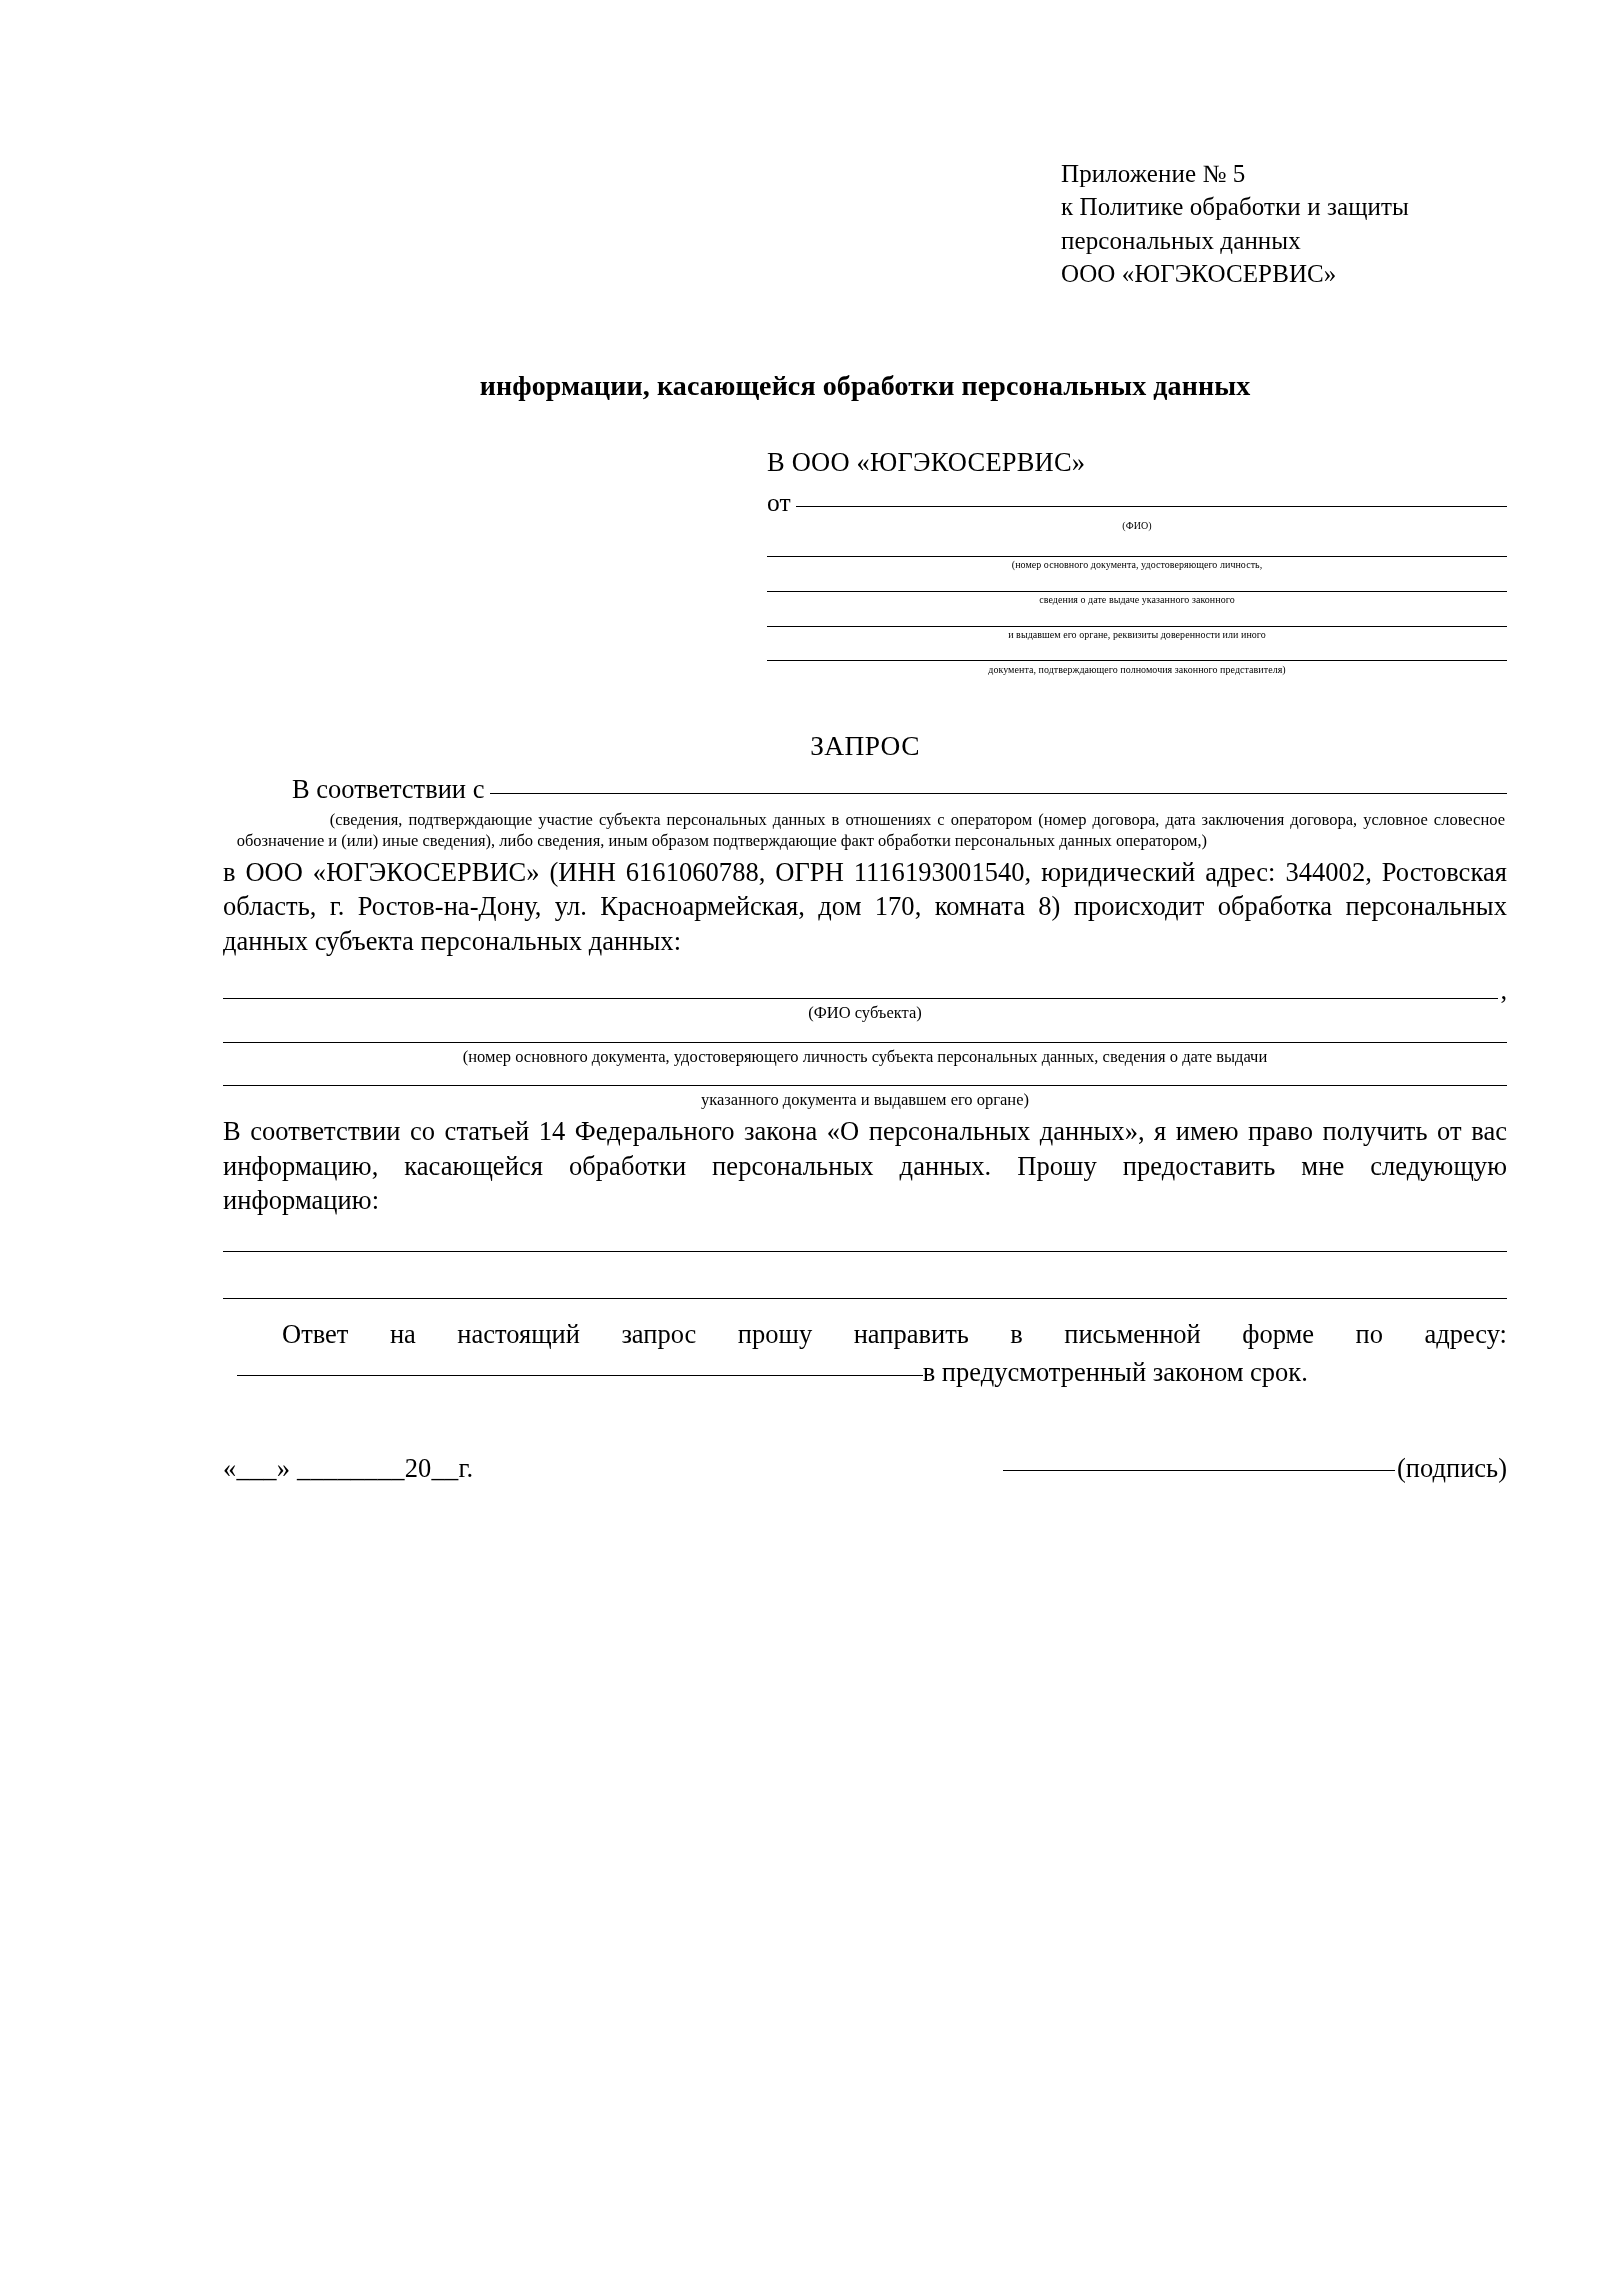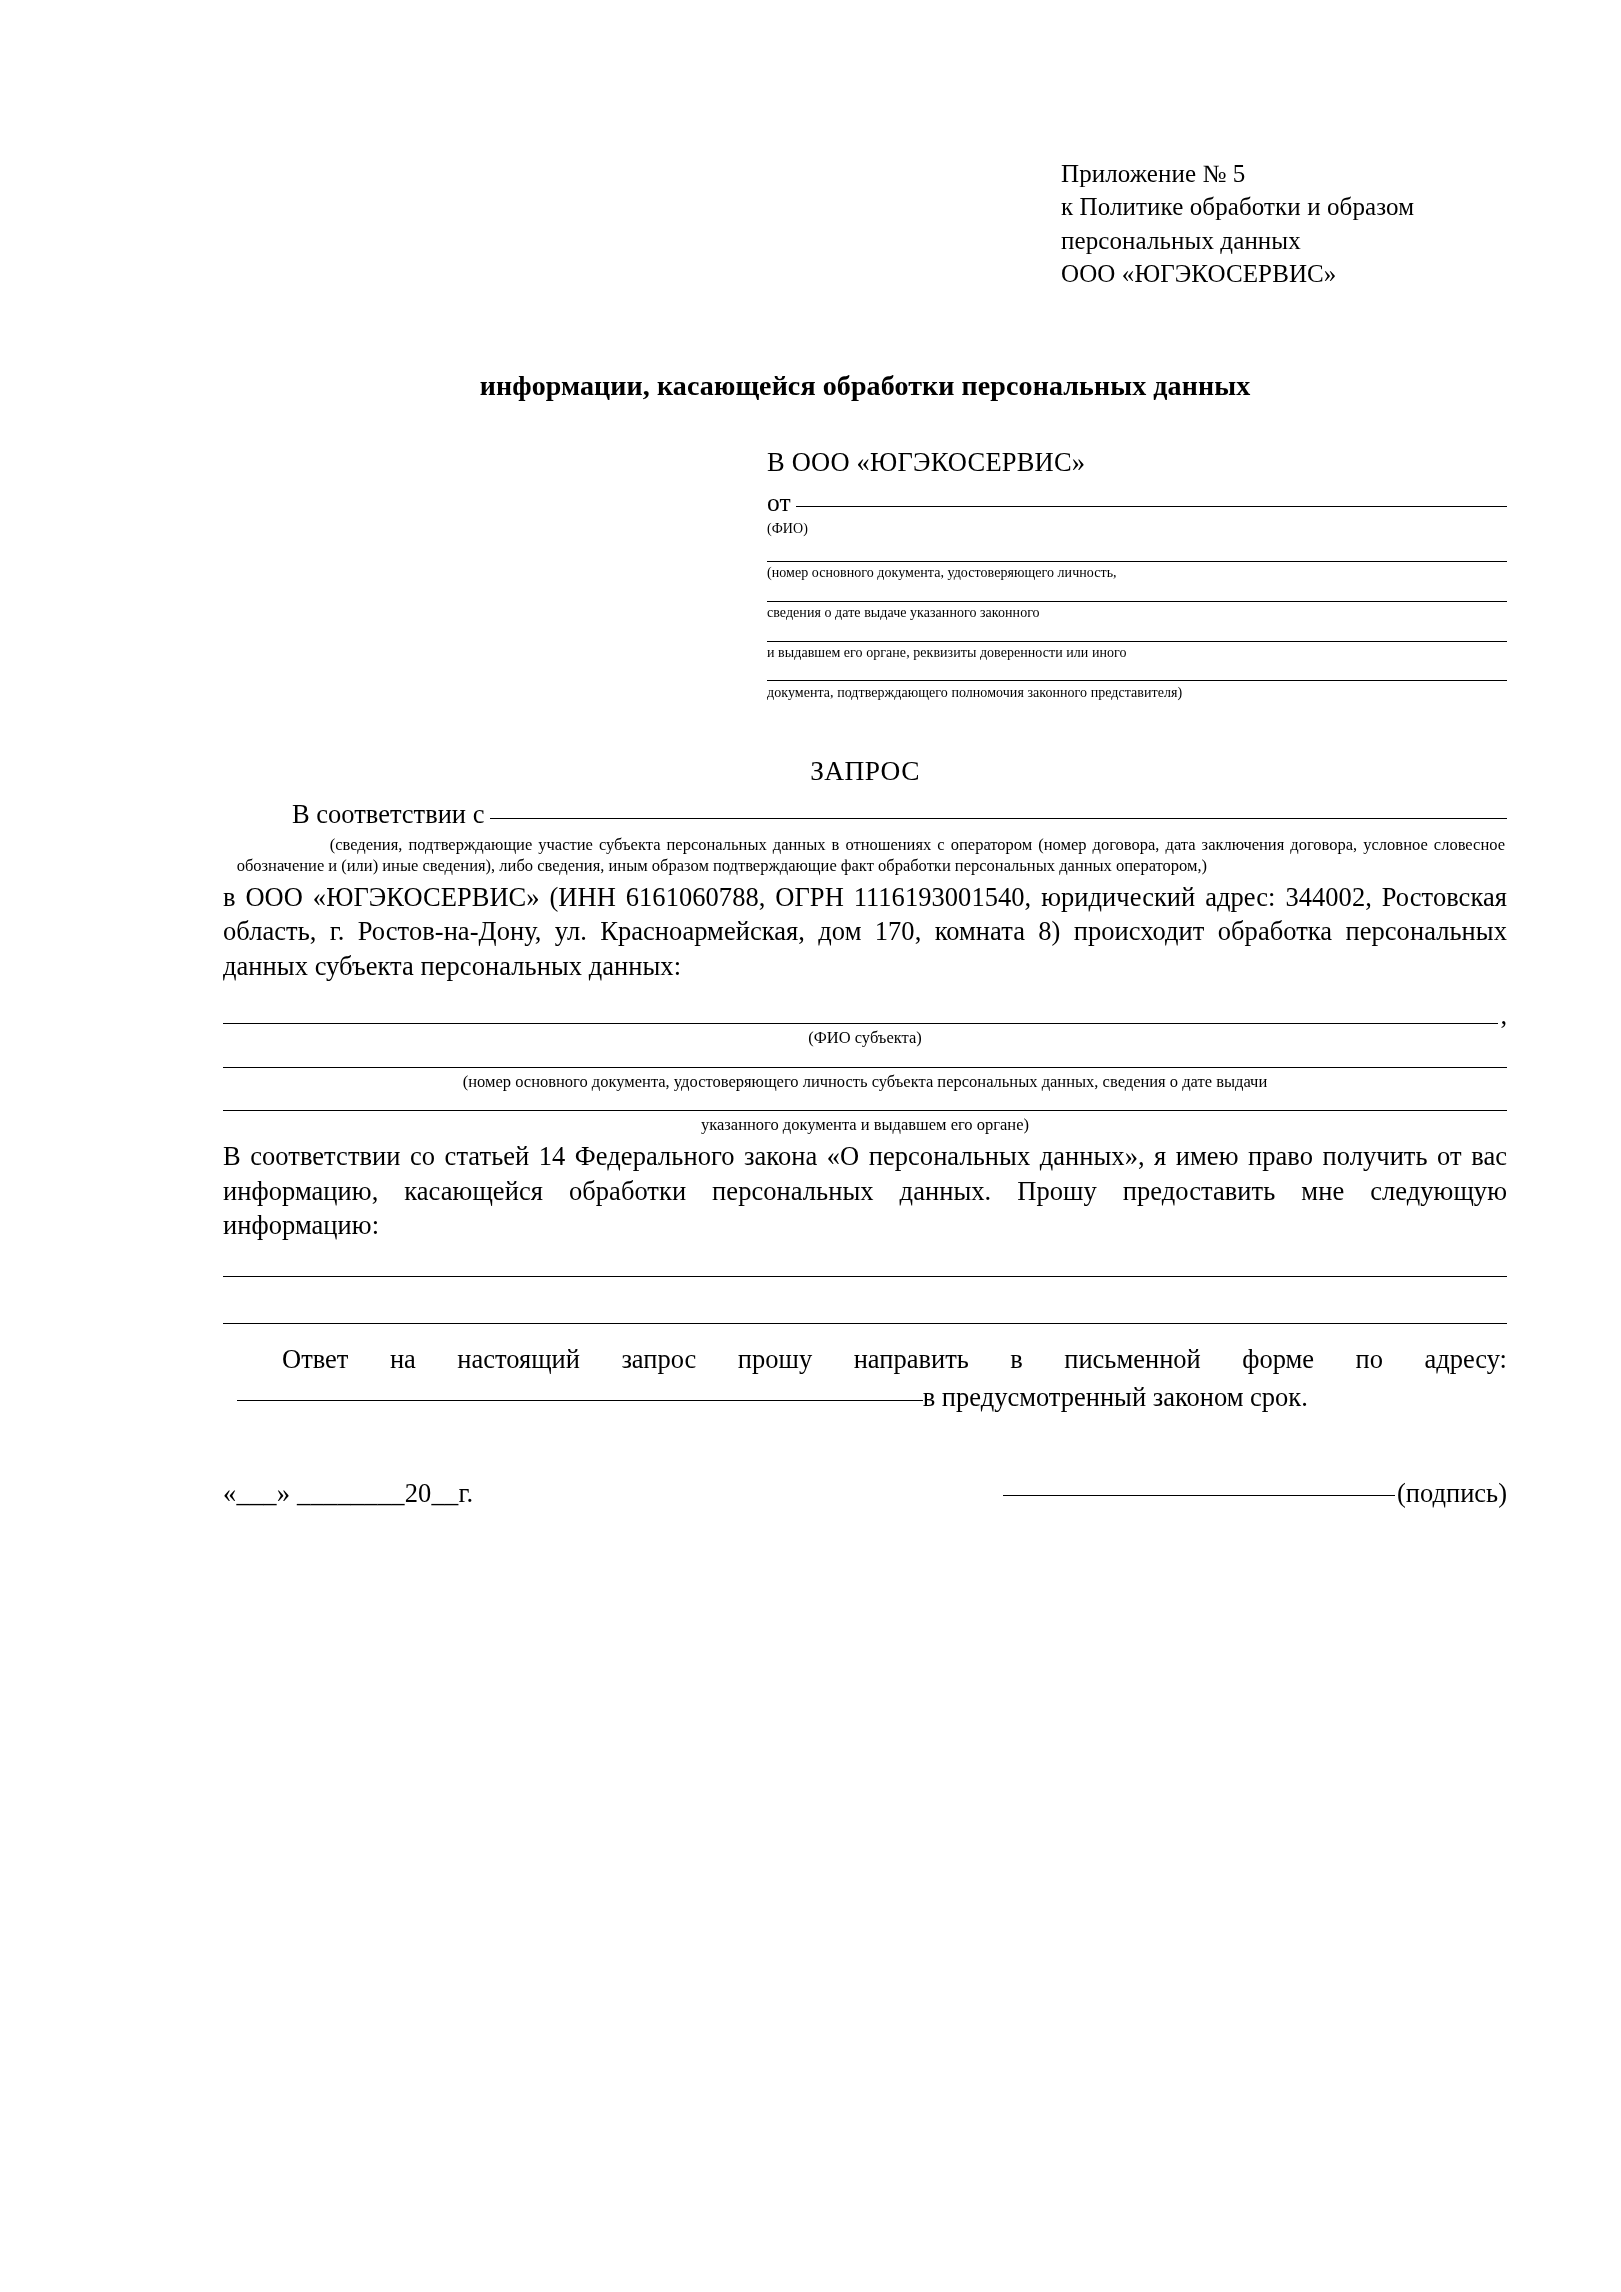--- a/index.html
+++ b/index.html
@@ -68,22 +68,22 @@
   .ot-row .lbl { font-size: 25.5px; white-space: nowrap; }
   .fill {
     flex: 1;
     border-bottom: 1.6px solid #000;
     height: 1px;
     margin-left: 5.9px;
     position: relative;
     top: -3.9px;
   }
   .caption {
-    text-align: left;
-    font-size: 14px;
+    text-align: center;
+    font-size: 10px;
     line-height: 1.25;
     margin-top: 2.9px;
     letter-spacing: 0.05px;
   }
   .rule {
     border-bottom: 1.6px solid #000;
     height: 1px;
     margin-top: 21.6px;
   }
   .rule.tight { margin-top: 17.6px; }
@@ -191,21 +191,21 @@
   }
 </style>
 </head>
 <body>
 
 <div class="page">
   <div class="content">
 
     <div class="header-block">
       <div>Приложение № 5</div>
-      <div>к Политике обработки и образом</div>
+      <div>к Политике обработки и защиты</div>
       <div>персональных данных</div>
       <div>ООО «ЮГЭКОСЕРВИС»</div>
     </div>
 
     <div class="doc-title">
       <div>информации, касающейся обработки персональных данных</div>
     </div>
 
     <div class="addressee">
       <div class="to-line">В ООО «ЮГЭКОСЕРВИС»</div>

